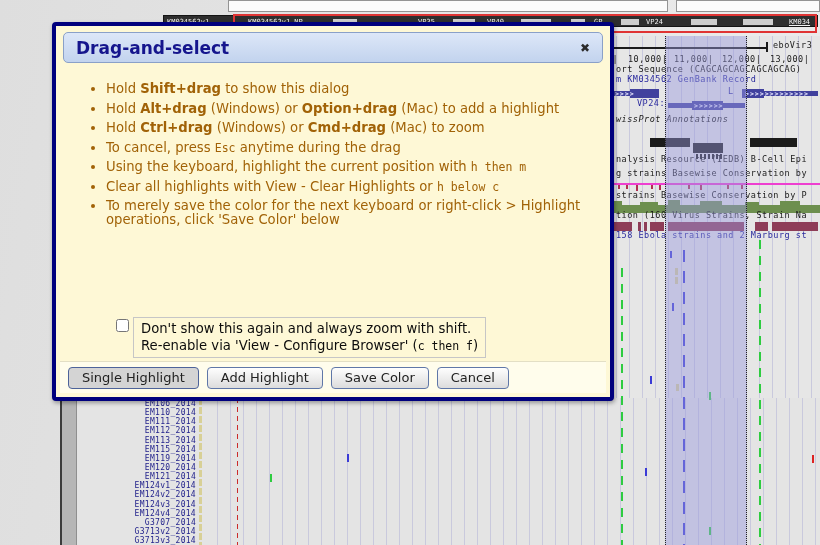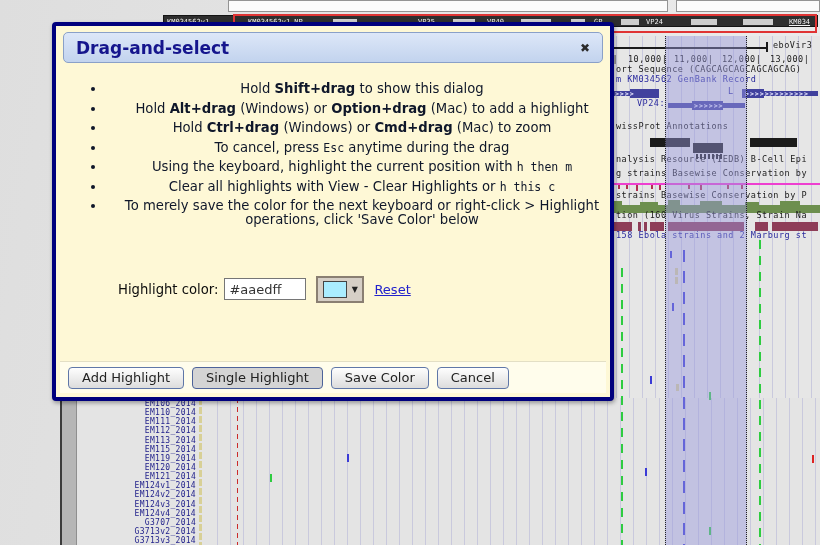--- a/index.html
+++ b/index.html
@@ -52,21 +52,21 @@
   .sel-band{position:absolute;left:665px;top:36px;width:82px;height:509px;
     background:rgba(152,152,222,0.45);border-left:1px dotted #222;border-right:1px dotted #222;box-sizing:border-box;z-index:5;}
 
   
   .dialog{position:absolute;left:52px;top:22px;width:562px;height:379px;z-index:10;
     background:#fef8d6;border:4px solid #00007d;border-radius:4px;box-sizing:border-box;box-shadow:1px 2px 4px rgba(0,0,0,0.35);}
   .titlebar{position:absolute;left:7px;top:6px;right:7px;height:31px;border:1px solid #8aa0c8;border-radius:5px;
     background:linear-gradient(#dde7f8,#c2d3ee);display:flex;align-items:center;box-sizing:border-box;cursor:move;}
   .title{margin-left:12px;font-size:17px;font-weight:bold;color:#15158d;}
   .close{margin-left:auto;margin-right:12px;font-size:12px;font-weight:bold;color:#2b2b2b;cursor:pointer;}
-  .body{position:absolute;left:10px;top:40px;right:4px;font-size:13.2px;color:#0f172a;text-align:center;}
+  .body{position:absolute;left:10px;top:40px;right:4px;font-size:13.2px;color:#a16207;}
   .body ul{margin:16px 0 0 0;padding-left:40px;width:512px;}
   .body li{margin-bottom:5.5px;line-height:14px;}
   .mono{font-family:"DejaVu Sans Mono","Liberation Mono",monospace;font-size:11.5px;}
   .b{font-weight:bold;}
   .hl-row{position:absolute;left:62px;top:248px;display:flex;align-items:center;height:30px;}
   .hl-label{font-size:13.2px;color:#0c0c0c;}
   .hl-input{width:72px;height:18px;margin-left:6px;border:1px solid #767676;font-size:13px;color:#333;
     font-family:"DejaVu Sans","Liberation Sans",sans-serif;padding:1px 4px;background:#fff;}
   .swatch-btn{margin-left:10px;width:48px;height:27px;border:2px solid #8a7f72;background:#d6cfc6;
     display:flex;align-items:center;justify-content:center;cursor:pointer;box-sizing:border-box;}
@@ -190,55 +190,53 @@
       <span class="title">Drag-and-select</span>
       <span class="close">✖</span>
     </div>
     <div class="body">
       <ul>
         <li><span>Hold </span><span class="b">Shift+drag</span><span> to show this dialog</span></li>
         <li><span>Hold </span><span class="b">Alt+drag</span><span> (Windows) or </span><span class="b">Option+drag</span><span> (Mac) to add a highlight</span></li>
         <li><span>Hold </span><span class="b">Ctrl+drag</span><span> (Windows) or </span><span class="b">Cmd+drag</span><span> (Mac) to zoom</span></li>
         <li><span>To cancel, press </span><span class="mono">Esc</span><span> anytime during the drag</span></li>
         <li><span>Using the keyboard, highlight the current position with </span><span class="mono">h then m</span></li>
-        <li><span>Clear all highlights with View - Clear Highlights or </span><span class="mono">h this c</span></li>
+        <li><span>Clear all highlights with View - Clear Highlights or </span><span class="mono">h below c</span></li>
         <li><span>To merely save the color for the next keyboard or right-click &gt; Highlight operations, click 'Save Color' below</span></li>
       </ul>
     </div>
-    <div class="hl-row">
-      <span class="hl-label">Highlight color:</span>
-      <input class="hl-input" type="text" value="#aaedff" style="">
-      <span class="swatch-btn">
-        <span class="swatch" style="background: rgb(170, 237, 255);"></span>
-        <span class="swatch-arrow">▼</span>
-      </span>
-      <span class="reset">Reset</span>
+    <div class="chk-row">
+      <input type="checkbox" style="">
+      <div class="chk-box">
+        <div>Don't show this again and always zoom with shift.</div>
+        <div><span>Re-enable via 'View - Configure Browser' (</span><span class="mono">c then f</span><span>)</span></div>
+      </div>
     </div>
     <div class="pos-line">Selected chromosome position: KM034562v1:9806-11551</div>
     <div class="footer">
+      <button class="btn focused">Single Highlight</button>
       <button class="btn">Add Highlight</button>
-      <button class="btn focused">Single Highlight</button>
       <button class="btn">Save Color</button>
       <button class="btn">Cancel</button>
     </div>
   </div>
 <span class="stamp" style="left: 607px; top: 55px;">0|</span>
     <span class="stamp" style="left: 628px; top: 55px;">10,000|</span>
     <span class="stamp" style="left: 674px; top: 55px;">11,000|</span>
     <span class="stamp" style="left: 722px; top: 55px;">12,000|</span>
     <span class="stamp" style="left: 770px; top: 55px;">13,000|</span>
     <span class="stamp dark" style="left: 773px; top: 41px;">eboVir3</span>
     <span class="stamp" style="left: 616px; top: 65px;">ort Sequence (CAGCAGCAGCAGCAGCAG)</span>
     <span class="stamp blue" style="left: 616px; top: 75px;">m KM034562 GenBank Record</span>
     <span class="stamp arrows" style="left: 610px; top: 90px;">&gt;&gt;&gt;&gt;&gt;</span>
     <span class="stamp blue" style="left: 728px; top: 87px;">L</span>
     <span class="stamp arrows" style="left: 745px; top: 90px;">&gt;&gt;&gt;&gt;&gt;&gt;&gt;&gt;&gt;&gt;&gt;&gt;&gt;</span>
     <span class="stamp blue" style="left: 637px; top: 99px;">VP24:</span>
     <span class="stamp arrows" style="left: 694px; top: 102px;">&gt;&gt;&gt;&gt;&gt;&gt;</span>
-    <span class="stamp" style="left: 616px; top: 122px;">wissProt Annotations</span>
+    <span class="stamp" style="left: 616px; top: 115px; font-style: italic;">wissProt Annotations</span>
     <span class="stamp" style="left: 616px; top: 155px;">nalysis Resource (IEDB) B-Cell Epi</span>
     <span class="stamp" style="left: 616px; top: 169px;">g strains Basewise Conservation by</span>
     <span class="stamp" style="left: 616px; top: 191px;">strains Basewise Conservation by P</span>
     <span class="stamp" style="left: 616px; top: 211px;">tion (160 Virus Strains, Strain Na</span>
     <span class="stamp blue" style="left: 616px; top: 231px;">158 Ebola strains and 2 Marburg st</span>
     <span class="stamp seq" style="right: 624px; top: 399px;">EM106_2014</span>
     <span class="stamp seq" style="right: 624px; top: 408px;">EM110_2014</span>
     <span class="stamp seq" style="right: 624px; top: 417px;">EM111_2014</span>
     <span class="stamp seq" style="right: 624px; top: 426px;">EM112_2014</span>
     <span class="stamp seq" style="right: 624px; top: 436px;">EM113_2014</span>

